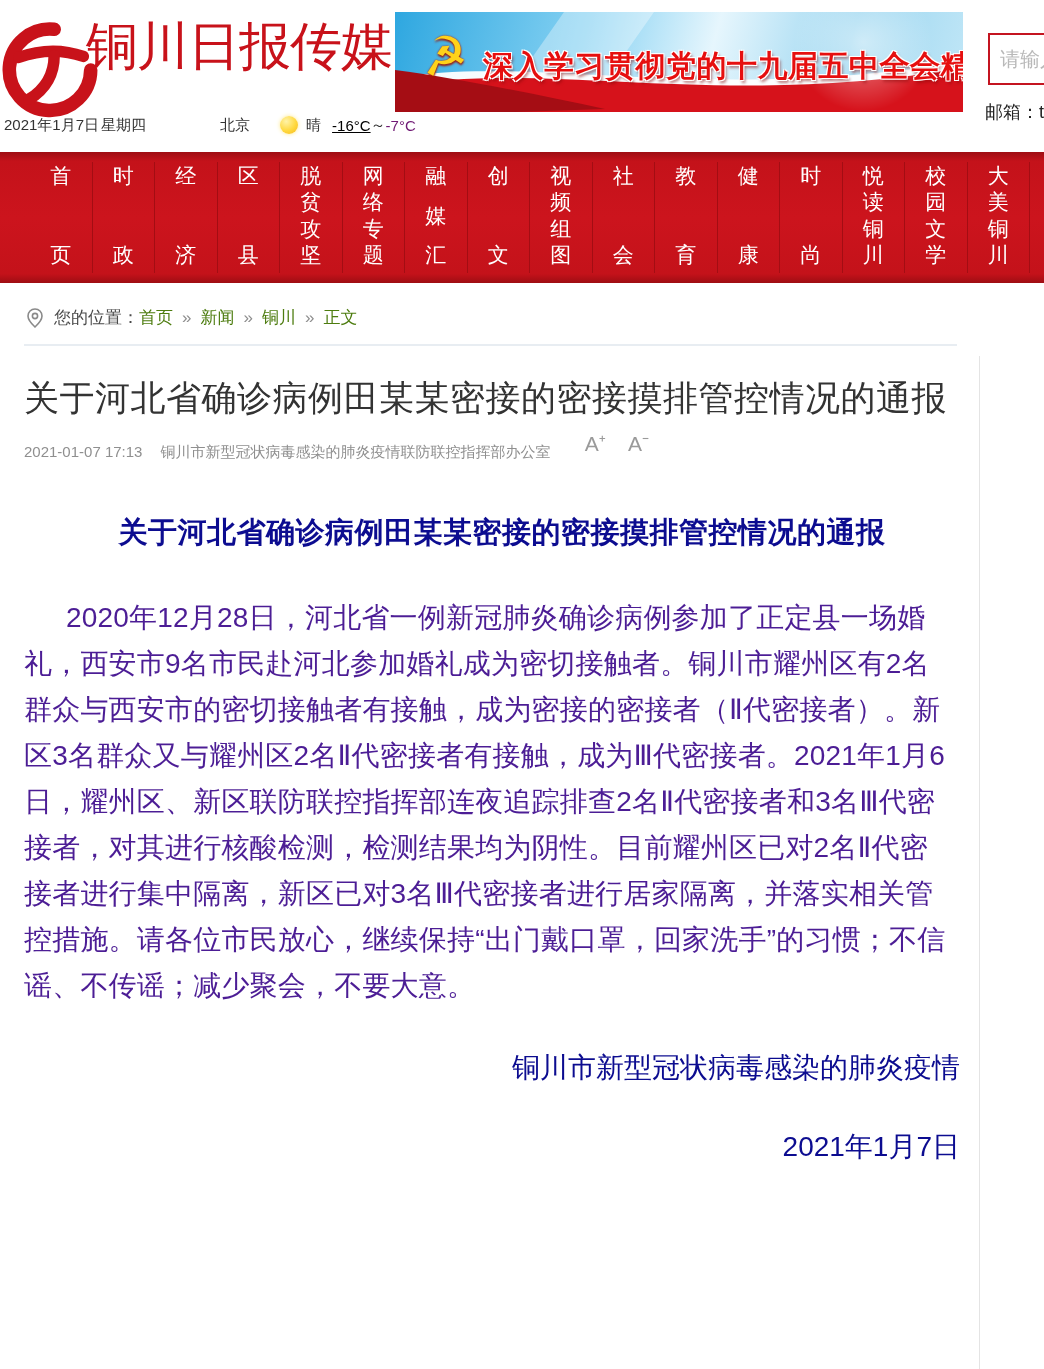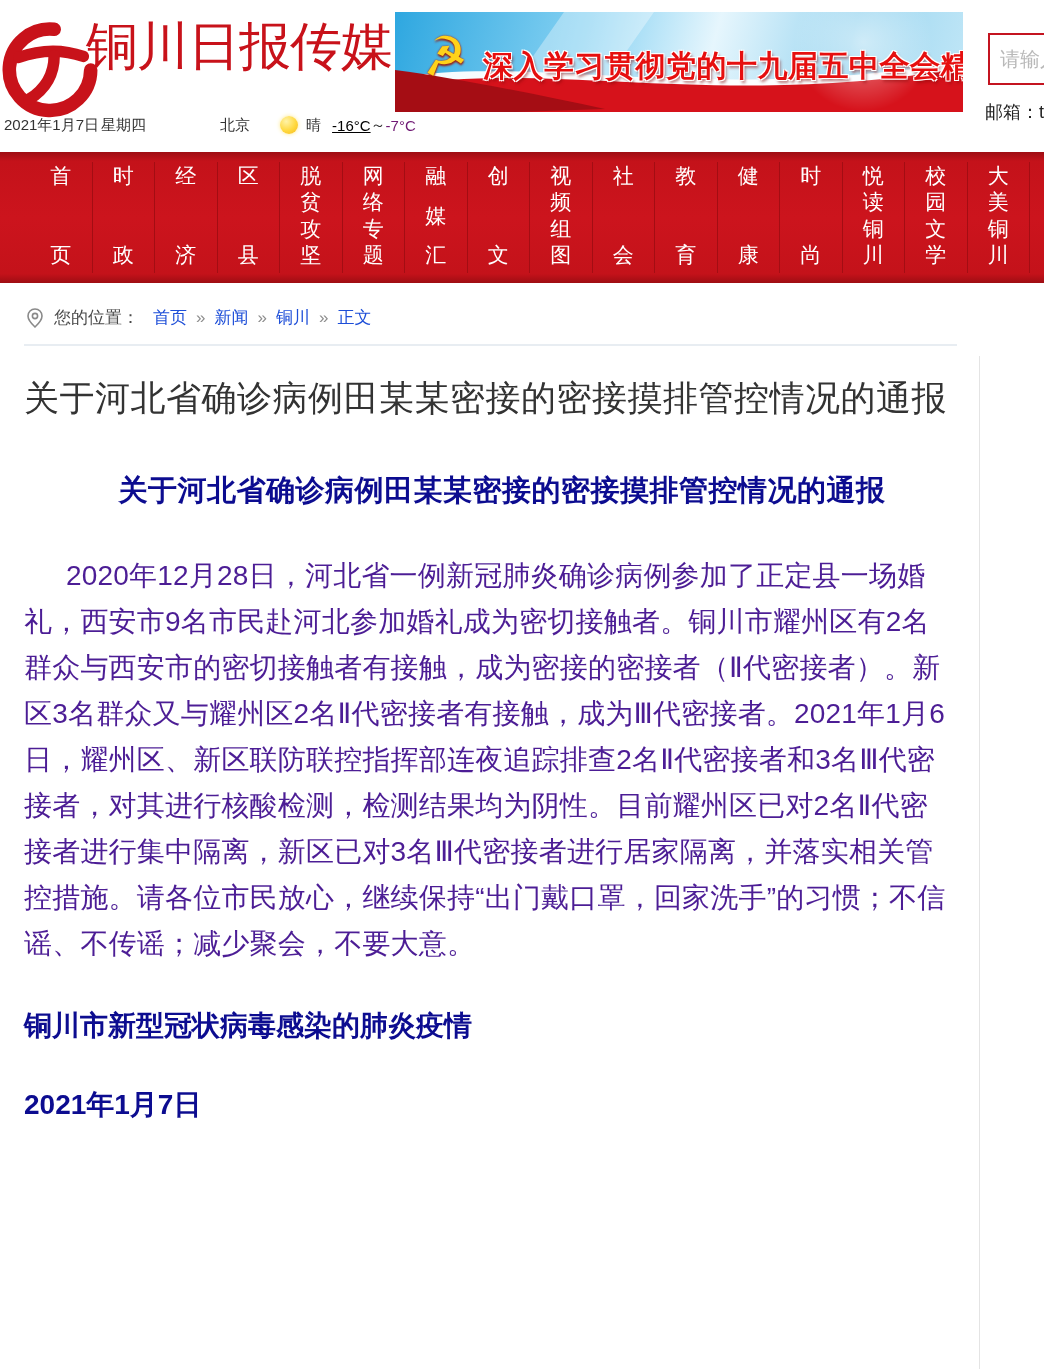--- a/index.html
+++ b/index.html
@@ -48,38 +48,38 @@
   .navbar{position:absolute;left:0;top:152px;width:1044px;height:131px;box-sizing:border-box;
     background:linear-gradient(180deg,#9e0d13 0%,#c4121a 7%,#cc141d 50%,#c4121a 93%,#9e0d13 100%);
     display:flex;padding:10px 0 10px 30px;}
   .nav-item{width:62.5px;height:111px;box-sizing:border-box;display:flex;flex-direction:column;
     justify-content:space-between;align-items:center;border-right:1px solid #a30d13;
     color:#fff;font-size:21px;line-height:24px;cursor:pointer;padding:2px 0 6px;}
   
   .breadcrumb-row{position:absolute;left:26px;top:306px;display:flex;align-items:center;
     font-size:17px;color:#4a4a4a;}
   .pin-icon{margin-right:10px;display:block;}
-  .bc-label{margin-right:14px;}
-  .bc-link{margin:0 9px;color:#1d4ed8;text-decoration:none;cursor:pointer;}
+  .bc-label{}
+  .bc-link{margin:0 9px;color:#4d7c0f;text-decoration:none;cursor:pointer;}
   .bc-link:first-of-type{margin-left:0;}
   .bc-sep{color:#8d8d8d;}
   .bc-divider{position:absolute;left:24px;top:344px;width:933px;height:2px;background:#e8edf2;}
   .right-border{position:absolute;left:979px;top:356px;width:1px;height:1013px;background:#e4e4e4;}
   
   .article{position:absolute;left:24px;top:344px;width:956px;}
   .article-title{margin:30px 0 0;font-size:35px;font-weight:400;color:#333;line-height:47px;letter-spacing:0.5px;}
   .meta{margin-top:14px;font-size:15px;color:#8f8f8f;white-space:nowrap;}
   .meta .source{margin-left:14px;}
   .font-btn{display:inline-block;margin-left:30px;font-size:21px;color:#9a9a9a;position:relative;top:-6px;cursor:pointer;}
   .font-btn + .font-btn{margin-left:18px;}
   .inner-title{margin-top:50px;text-align:center;font-size:29px;font-weight:bold;color:#0c0c90;letter-spacing:0.5px;}
   .body-text{margin-top:42px;width:932px;font-size:28px;line-height:46px;color:#4c1d95;
     text-indent:42px;letter-spacing:0.2px;}
-  .signature{width:946px;box-sizing:border-box;padding-right:10px;
-    font-size:28px;line-height:46px;color:#0c0c90;margin:0;font-weight:bold;}
+  .signature{width:946px;box-sizing:border-box;padding-right:10px;text-align:right;
+    font-size:28px;line-height:46px;color:#0c0c90;margin:0;}
   .sig-1{margin-top:36px;}
   .sig-2{margin-top:33px;}
   .sig-3{margin-top:33px;}
 </style>
 </head>
 <body>
 
 <div class="header">
   <svg class="logo" viewBox="0 0 92 92">
     <path d="M50 7 A39 39 0 1 0 85 46" fill="none" stroke="#c8121a" stroke-width="13" stroke-linecap="round"></path>
@@ -207,20 +207,26 @@
       <a class="bc-link">铜川</a>
       <span class="bc-sep">»</span>
       <a class="bc-link">正文</a>
     </span>
 </div>
 <div class="bc-divider"></div>
 <div class="right-border"></div>
 
 <div class="article">
   <h1 class="article-title">关于河北省确诊病例田某某密接的密接摸排管控情况的通报</h1>
+  <div class="meta">
+    <span class="time">2021-01-07 17:13</span>
+    <span class="source">铜川市新型冠状病毒感染的肺炎疫情联防联控指挥部办公室</span>
+    <span class="font-btn">A⁺</span>
+    <span class="font-btn">A⁻</span>
+  </div>
 
   <div class="inner-title">关于河北省确诊病例田某某密接的密接摸排管控情况的通报</div>
 
   <p class="body-text">2020年12月28日，河北省一例新冠肺炎确诊病例参加了正定县一场婚礼，西安市9名市民赴河北参加婚礼成为密切接触者。铜川市耀州区有2名群众与西安市的密切接触者有接触，成为密接的密接者（Ⅱ代密接者）。新区3名群众又与耀州区2名Ⅱ代密接者有接触，成为Ⅲ代密接者。2021年1月6日，耀州区、新区联防联控指挥部连夜追踪排查2名Ⅱ代密接者和3名Ⅲ代密接者，对其进行核酸检测，检测结果均为阴性。目前耀州区已对2名Ⅱ代密接者进行集中隔离，新区已对3名Ⅲ代密接者进行居家隔离，并落实相关管控措施。请各位市民放心，继续保持“出门戴口罩，回家洗手”的习惯；不信谣、不传谣；减少聚会，不要大意。</p>
 
   <p class="signature sig-1">铜川市新型冠状病毒感染的肺炎疫情</p>
   <p class="signature sig-3">2021年1月7日</p>
 </div>
 
 </body></html>

